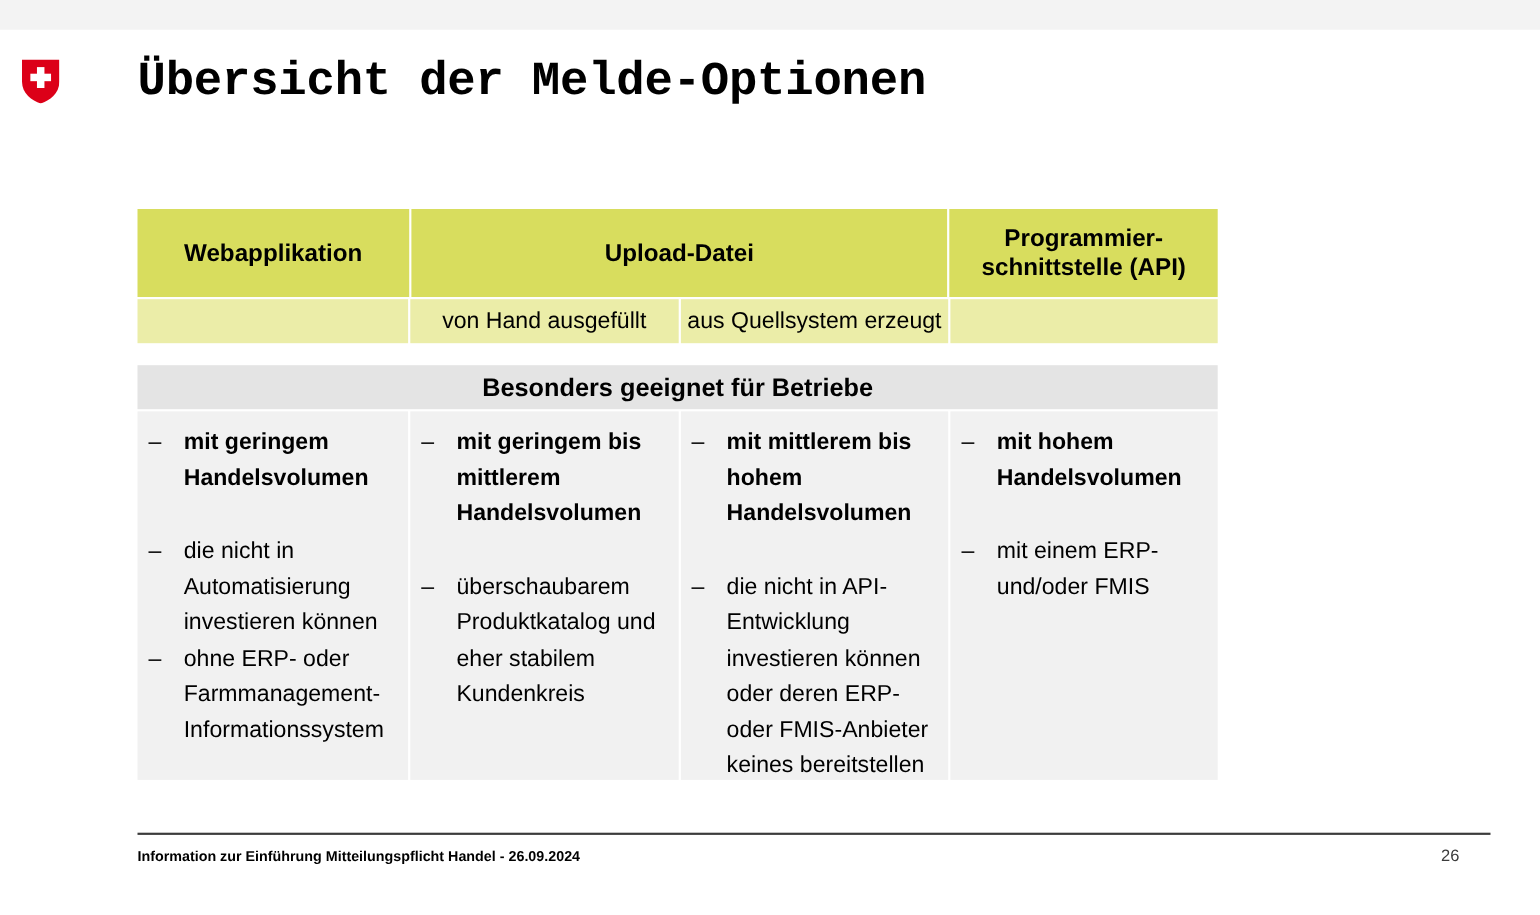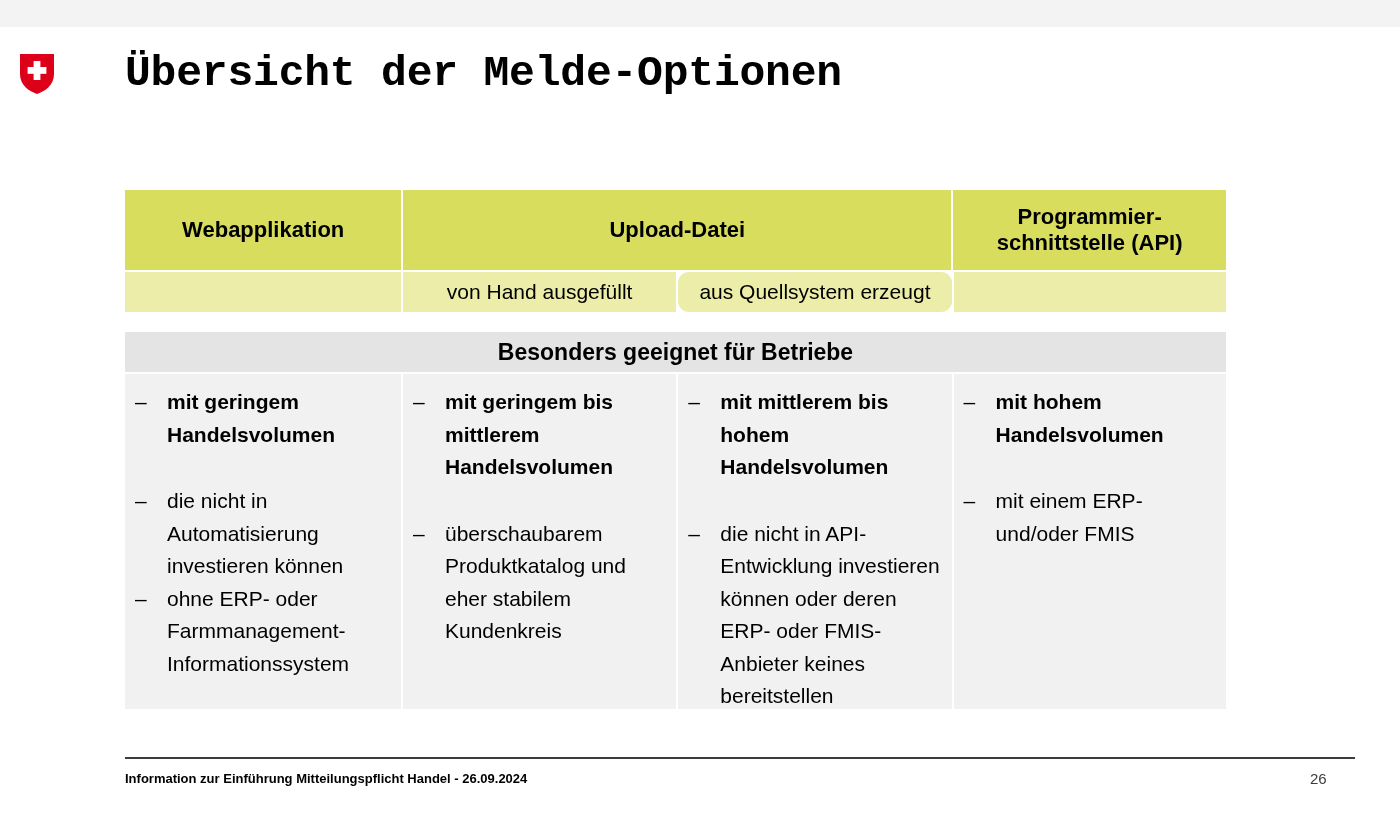--- a/index.html
+++ b/index.html
@@ -56,21 +56,21 @@
     color: #000000;
     letter-spacing: -0.2px;
     white-space: nowrap;
   }
 
   
   .table-wrap {
     position: absolute;
     left: 125px;
     top: 190px;
-    width: 1101px;
+    width: 982px;
   }
 
   .head-row {
     display: flex;
     width: 100%;
     height: 80px;
     gap: 2px;
   }
   .head-cell {
     background: #d8dd5e;
@@ -100,21 +100,21 @@
     display: flex;
     align-items: center;
     justify-content: center;
     text-align: center;
     font-size: 21px;
     color: #000000;
     padding: 16px 6px;
   }
   .sc-1 { width: 309px; }
   .sc-2 { width: 306px; }
-  .sc-3 { width: 306px; border-radius: 11px; }
+  .sc-3 { width: 306px; }
   .sc-4 { width: 305px; }
 
   
   .band-row {
     width: 100%;
     height: 40px;
     margin-top: 20px;
     background: #e4e4e4;
     display: flex;
     align-items: center;

